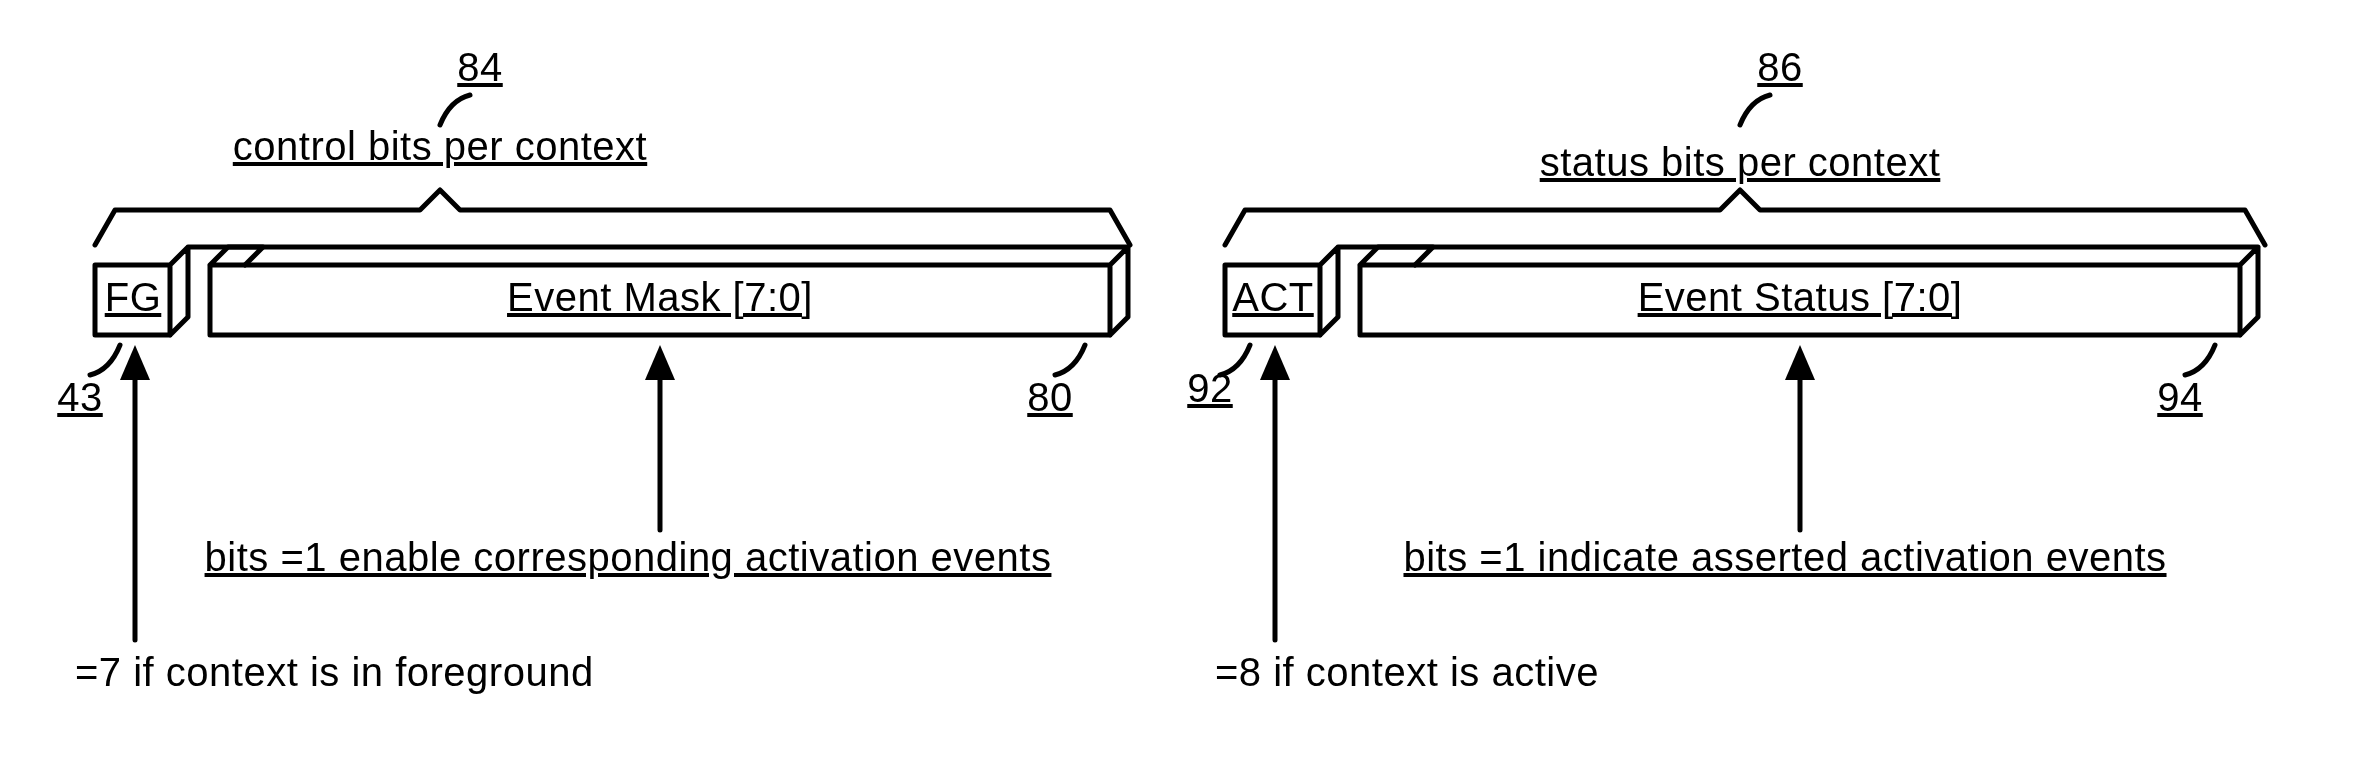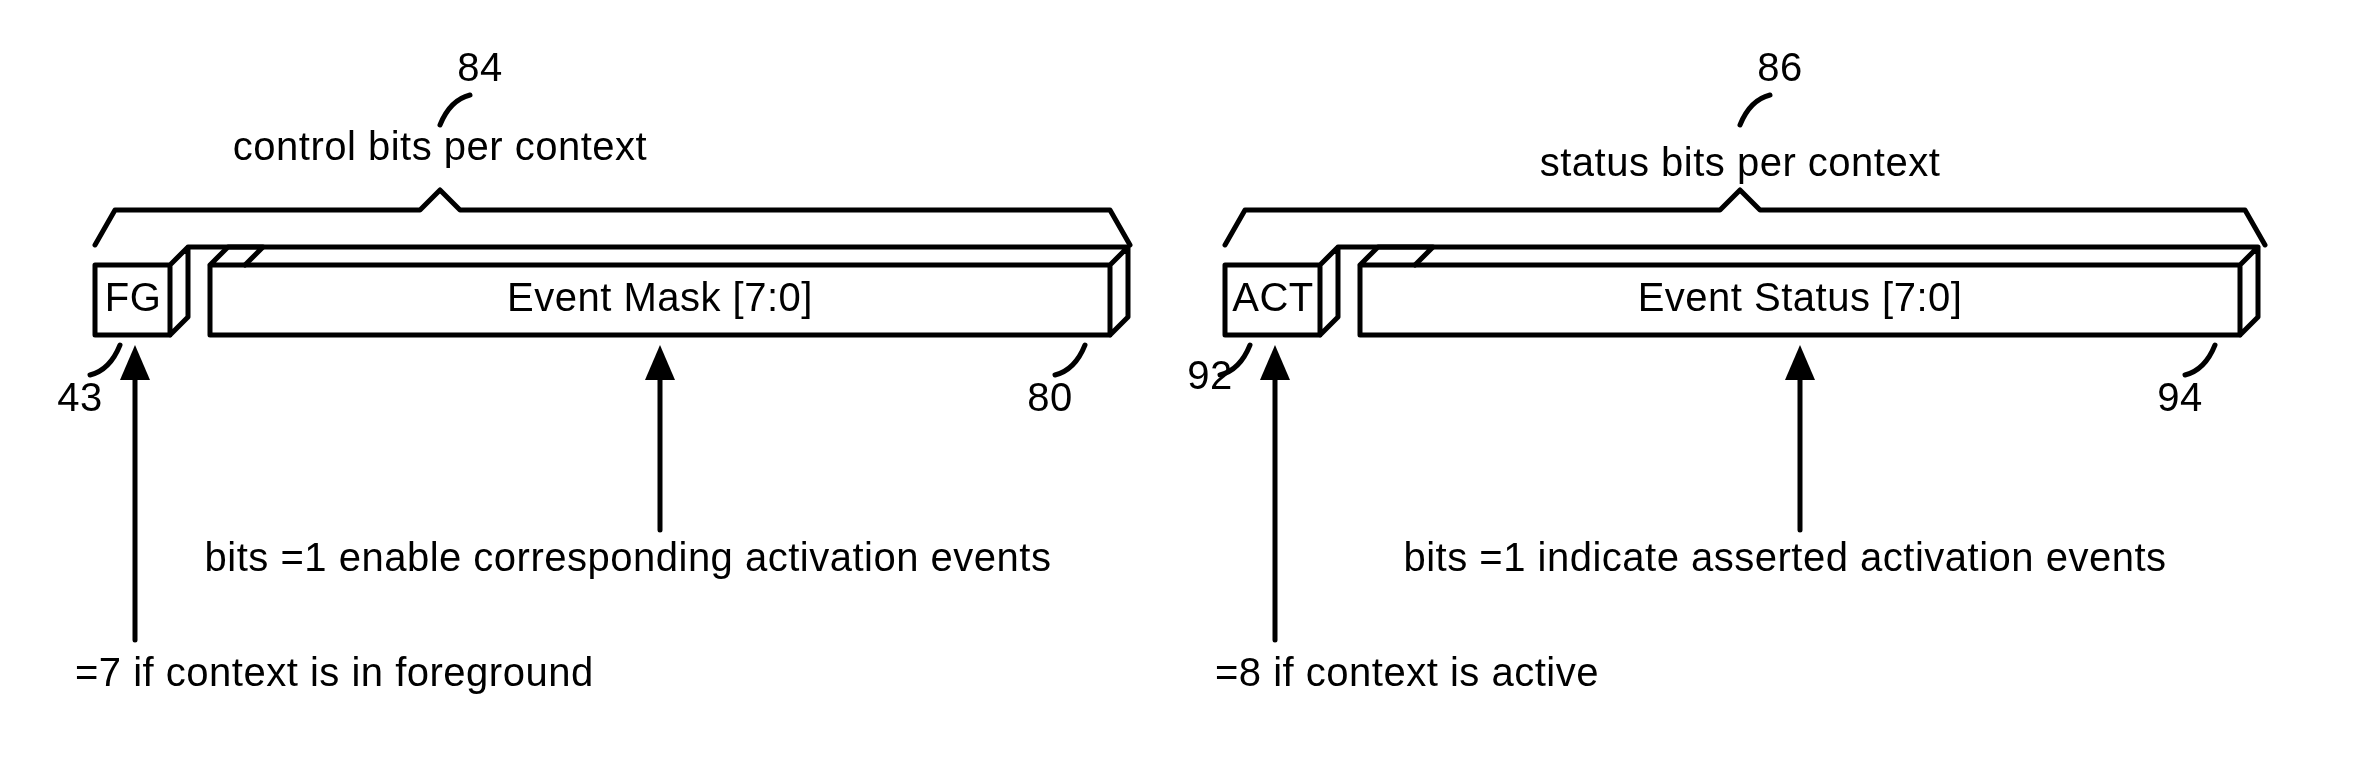--- a/index.html
+++ b/index.html
@@ -19,21 +19,21 @@
     position: absolute;
     top: 0;
     left: 0;
   }
   .lbl {
     position: absolute;
     font-size: 40px;
     color: #000;
     white-space: nowrap;
   }
-  .center { transform: translateX(-50%); }
+  .center { transform: translateX(-50%); text-decoration: underline; }
 </style>
 </head>
 <body>
 
 <svg width="2357" height="767" viewBox="0 0 2357 767">
   <g stroke="#000" stroke-width="5" fill="none" stroke-linecap="round" stroke-linejoin="round">
 
     <path d="M95 245 L115 210 L420 210 L440 190 L460 210 L1110 210 L1130 245"></path>
 
     <path d="M440 125 q10 -25 30 -30"></path>
@@ -86,21 +86,21 @@
       <polygon points="1275,345 1260,380 1290,380" fill="#000" stroke="none"></polygon>
     </g>
 
   </g>
 </svg>
 
 <div class="lbl center" style="left:480px; top:45px;">84</div>
 <div class="lbl center" style="left:1780px; top:45px;">86</div>
 <div class="lbl center" style="left:80px;  top:375px;">43</div>
 <div class="lbl center" style="left:1050px; top:375px;">80</div>
-<div class="lbl center" style="left:1210px; top:353px;">92</div>
+<div class="lbl center" style="left:1210px; top:366px;">92</div>
 <div class="lbl center" style="left:2180px; top:375px;">94</div>
 
 <div class="lbl center" style="left:440px;  top:124px;">control bits per context</div>
 <div class="lbl center" style="left:1740px; top:140px;">status bits per context</div>
 
 <div class="lbl center" style="left:133px;  top:275px;">FG</div>
 <div class="lbl center" style="left:660px;  top:275px;">Event Mask [7:0]</div>
 <div class="lbl center" style="left:1273px; top:275px;">ACT</div>
 <div class="lbl center" style="left:1800px; top:275px;">Event Status [7:0]</div>
 

